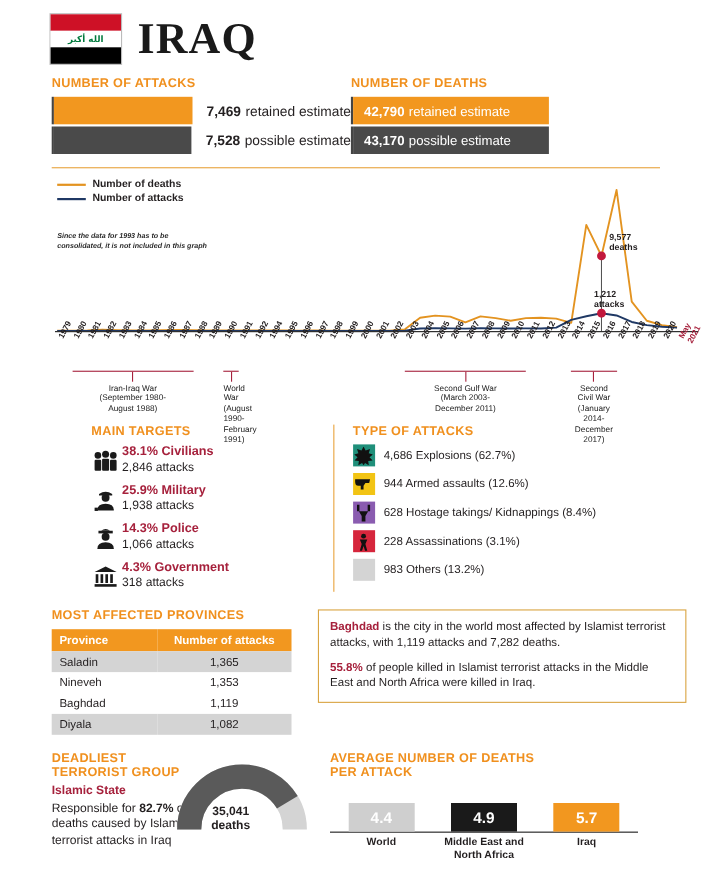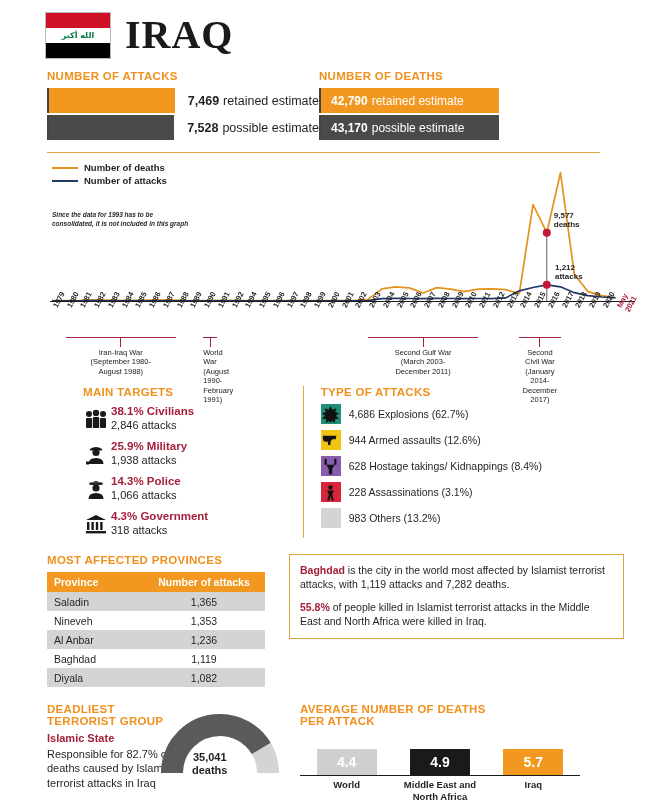--- a/index.html
+++ b/index.html
@@ -108,21 +108,21 @@
   .factbox { border: 1px solid #D9A441; padding: 8px 10px 9px 10px; font-size: 10.5px; line-height: 1.38; }
   .factbox p { margin-bottom: 8px; }
   .factbox p:last-child { margin-bottom: 0; }
   .mg { color: #A6213C; font-weight: bold; }
 
   
   .bottom { display: flex; padding: 0 0 0 47px; margin-top: 16px; }
   .col-group { width: 240px; position: relative; }
   .group-name { color: #A6213C; font-weight: bold; font-size: 11px; margin-top: 5px; }
   .group-desc { font-size: 11px; line-height: 1.3; margin-top: 3px; width: 130px; }
-  .group-desc b { font-weight: normal; }
+  .group-desc b { font-weight: bold; }
   .donut { position: absolute; left: 108px; top: 4px; width: 130px; height: 72px; }
   .donut-label { position: absolute; left: 145px; top: 48px; font-size: 11px; font-weight: bold; line-height: 1.2; text-align: center; }
 
   .col-avg { width: 310px; padding-left: 13px; }
   .avg-chart { margin-top: 22px; position: relative; width: 280px; }
   .avg-bars { display: flex; align-items: center; height: 26px; }
   .avg-item { flex: 1; text-align: center; position: relative; }
   .avg-box { height: 26px; display: flex; align-items: center; justify-content: center;
              font-size: 14px; font-weight: bold; color: #fff; width: 60px; margin: 0 auto; }
   .avg-box.grey { background: #cfcfcf; }
@@ -215,21 +215,21 @@
       <polyline id="attacks-line" fill="none" stroke="#1F3864" stroke-width="1.7" stroke-linejoin="round" points="2.0,141.9 15.7,141.9 29.5,141.9 43.2,141.7 57.0,141.8 70.7,141.9 84.5,141.9 98.2,141.8 112.0,141.8 125.7,141.8 139.4,141.9 153.2,141.9 166.9,141.9 180.7,141.9 194.4,141.9 208.2,141.9 221.9,141.9 235.6,141.9 249.4,141.9 263.1,141.9 276.9,141.9 290.6,141.9 304.4,141.9 318.1,141.6 331.9,139.6 345.6,139.3 359.3,139.5 373.1,139.7 386.8,139.3 400.6,139.5 414.3,139.6 428.1,139.5 441.8,139.6 455.6,138.9 469.3,131.8 483.0,128.5 496.8,125.8 510.5,127.8 524.3,133.7 538.0,136.6 551.8,138.0 565.5,138.9"></polyline>
       <line id="marker-vline" stroke="#333" stroke-width="0.8" x1="496.78672985781986" x2="496.78672985781986" y1="73.66" y2="142"></line>
       <circle id="dot-deaths" r="4" fill="#C2183C" cx="496.78672985781986" cy="73.66"></circle>
       <circle id="dot-attacks" r="4" fill="#C2183C" cx="496.78672985781986" cy="125.75919999999999"></circle>
     </svg>
 
     <div class="callout" id="callout-deaths" style="left: 553.787px; top: 51.66px;">
       <span>9,577</span><br>
       <span>deaths</span>
     </div>
-    <div class="callout" id="callout-attacks" style="left: 555px; top: 103.759px;">
+    <div class="callout" id="callout-attacks" style="left: 540px; top: 103.759px;">
       <span>1,212</span><br>
       <span>attacks</span>
     </div>
 
     <div class="xaxis-line"></div>
     <div class="ticks" id="ticks">
         <div class="tick" style="left: 1px; top: 2px;">1979</div>
         <div class="tick" style="left: 14.7441px; top: 2px;">1980</div>
         <div class="tick" style="left: 28.4882px; top: 2px;">1981</div>
         <div class="tick" style="left: 42.2322px; top: 2px;">1982</div>
@@ -443,24 +443,20 @@
         </thead>
         <tbody id="prov-body">
             <tr class="alt">
               <td>Saladin</td>
               <td class="num">1,365</td>
             </tr>
             <tr>
               <td>Nineveh</td>
               <td class="num">1,353</td>
             </tr>
-            <tr class="alt">
-              <td>Al Anbar</td>
-              <td class="num">1,236</td>
-            </tr>
             <tr>
               <td>Baghdad</td>
               <td class="num">1,119</td>
             </tr>
             <tr class="alt">
               <td>Diyala</td>
               <td class="num">1,082</td>
             </tr>
           </tbody>
       </table>

